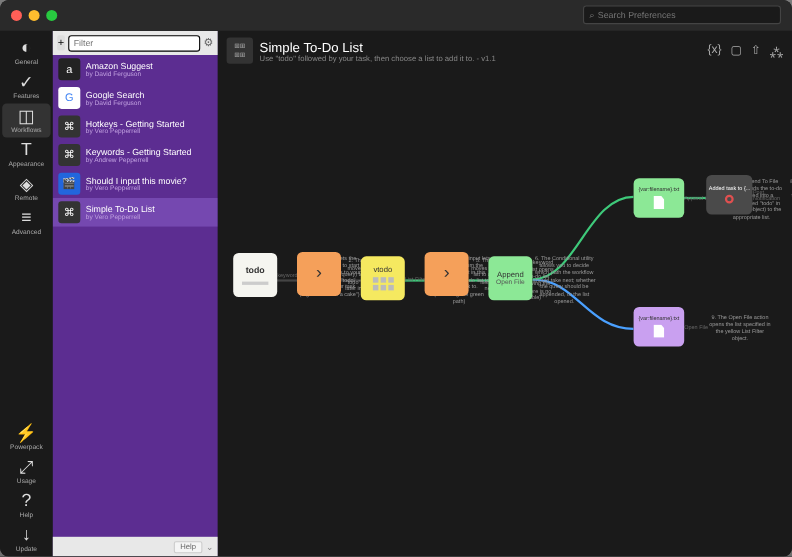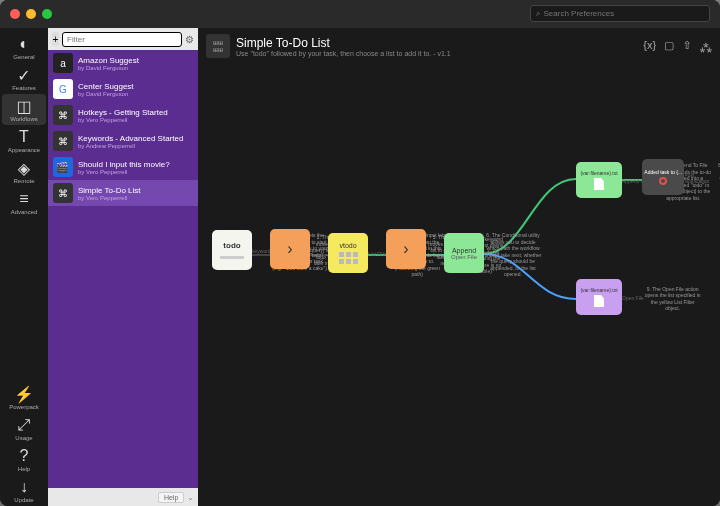--- a/index.html
+++ b/index.html
@@ -121,35 +121,35 @@
           <div class="wfitem ">
             <div class="wficon" style="background:#232323;color:#fff">a</div>
             <div class="wfinfo">
               <div class="wfname">Amazon Suggest</div>
               <div class="wfauthor">by David Ferguson</div>
             </div>
           </div>
           <div class="wfitem ">
             <div class="wficon" style="background:#fff;color:#4285f4">G</div>
             <div class="wfinfo">
-              <div class="wfname">Center Suggest</div>
+              <div class="wfname">Google Search</div>
               <div class="wfauthor">by David Ferguson</div>
             </div>
           </div>
           <div class="wfitem ">
             <div class="wficon" style="background:#333;color:#fff">⌘</div>
             <div class="wfinfo">
               <div class="wfname">Hotkeys - Getting Started</div>
               <div class="wfauthor">by Vero Pepperrell</div>
             </div>
           </div>
           <div class="wfitem ">
             <div class="wficon" style="background:#333;color:#fff">⌘</div>
             <div class="wfinfo">
-              <div class="wfname">Keywords - Advanced Started</div>
+              <div class="wfname">Keywords - Getting Started</div>
               <div class="wfauthor">by Andrew Pepperrell</div>
             </div>
           </div>
           <div class="wfitem ">
             <div class="wficon" style="background:#2266dd;color:#fff">🎬</div>
             <div class="wfinfo">
               <div class="wfname">Should I input this movie?</div>
               <div class="wfauthor">by Vero Pepperrell</div>
             </div>
           </div>

